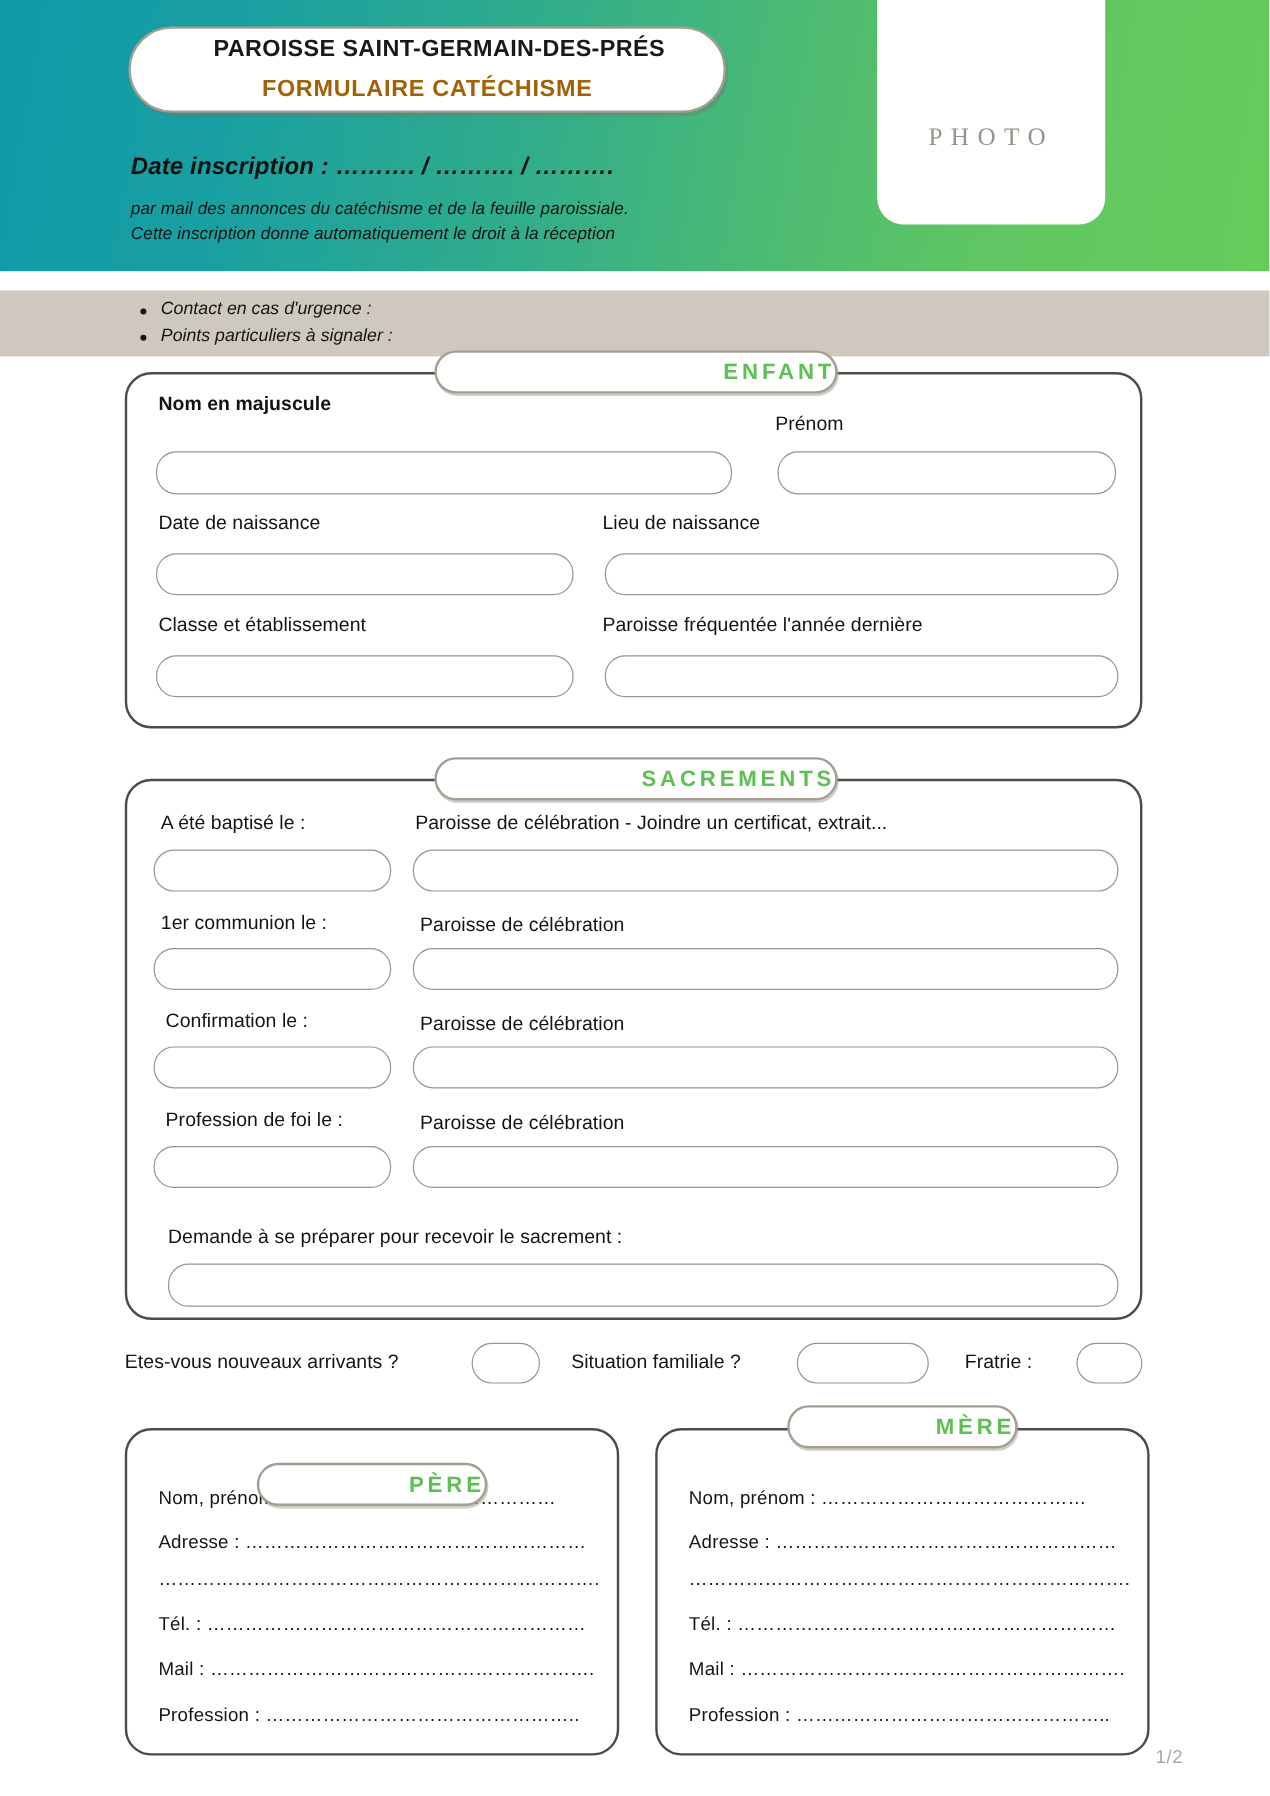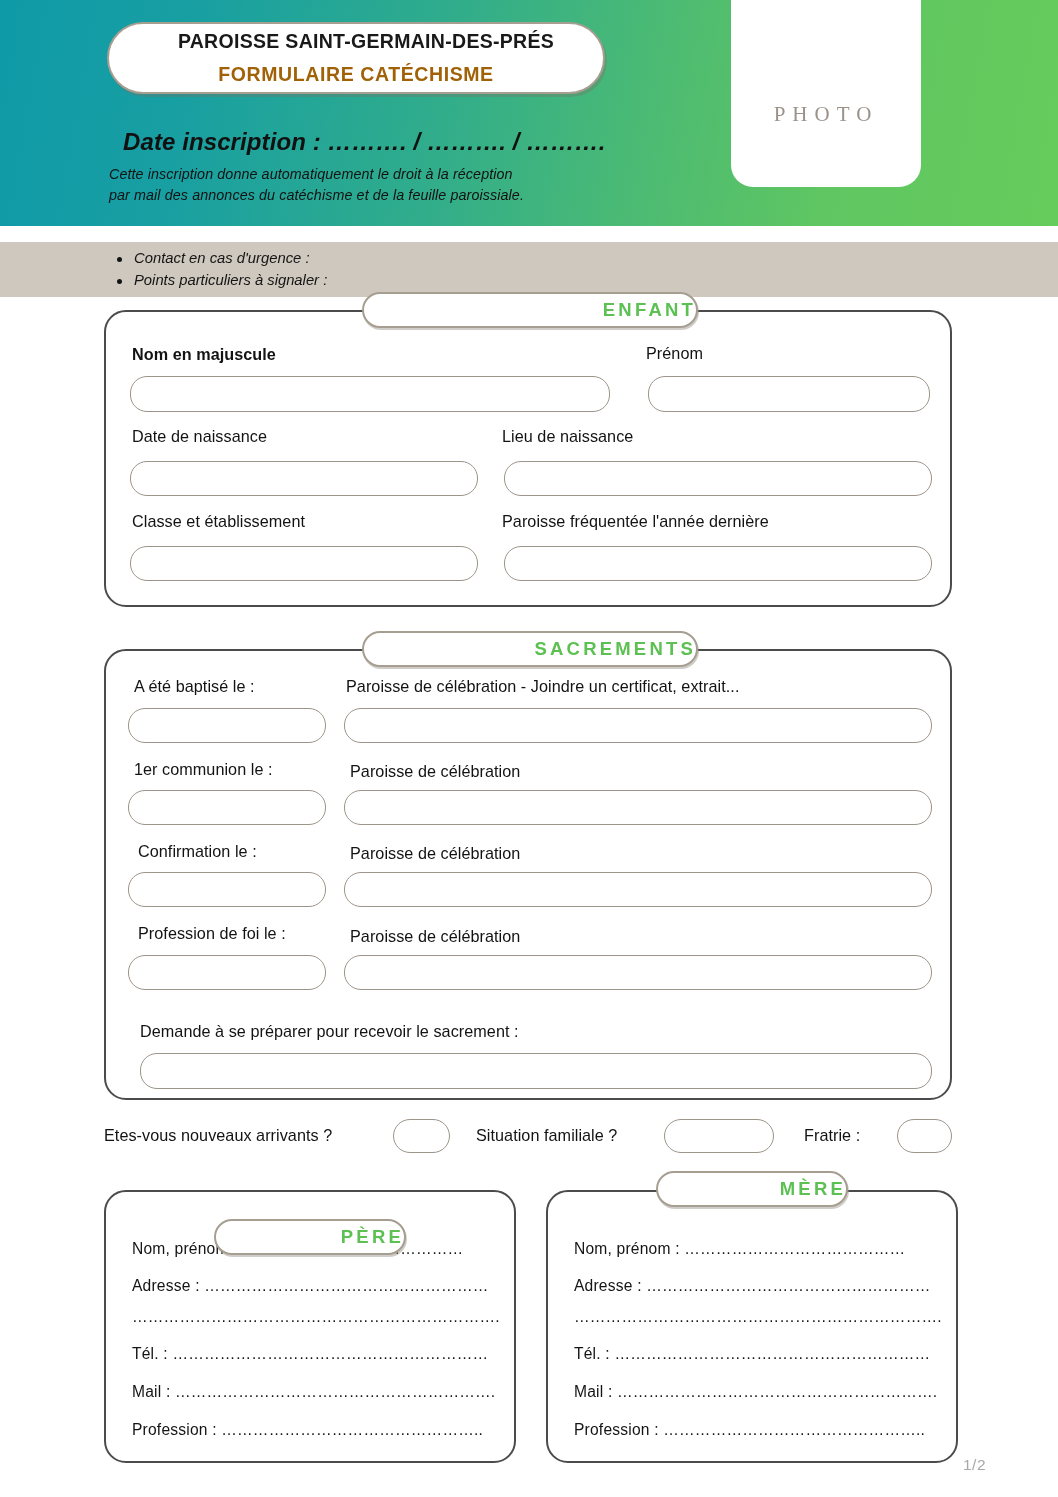--- a/index.html
+++ b/index.html
@@ -76,22 +76,22 @@
   .photo-label {
     font-family: "Liberation Serif", serif;
     font-size: 21px;
     color: #9b938a;
     letter-spacing: 7px;
     font-weight: 400;
   }
 
   .date-line {
     position: absolute;
-    top: 128px; left: 123px;
-    font-size: 24px;
+    top: 128px; left: 109px;
+    font-size: 20px;
     font-weight: 800;
     font-style: italic;
     color: #111111;
     letter-spacing: 0.1px;
     white-space: nowrap;
   }
 
   .header-note {
     position: absolute;
     top: 164px; left: 109px;
@@ -208,38 +208,38 @@
       <div class="title-line2">FORMULAIRE CATÉCHISME</div>
     </div>
 
     <div class="photo-box">
       <span class="photo-label">PHOTO</span>
     </div>
 
     <div class="date-line">Date inscription : ………. / ………. / ……….</div>
 
     <div class="header-note">
+      <div>par mail des annonces du catéchisme et de la feuille paroissiale.</div>
       <div>Cette inscription donne automatiquement le droit à la réception</div>
-      <div>par mail des annonces du catéchisme et de la feuille paroissiale.</div>
     </div>
   </div>
 
   <div class="beige-band">
     <ul class="beige-list">
       <li>Contact en cas d'urgence :</li>
       <li>Points particuliers à signaler :</li>
     </ul>
   </div>
 
   <div class="card-label" style="top:292px; left:362px; width:336px;">
     <span>ENFANT</span>
   </div>
   <div class="card" style="top:310px; left:104px; width:848px; height:297px;">
 
-    <div class="fl bold" style="top:33px; left:26px;">Nom en majuscule</div>
+    <div class="fl bold" style="top:16px; left:26px;">Nom en majuscule</div>
     <div class="fi" style="top:64px; left:24px; width:480px; height:36px;"></div>
 
     <div class="fl" style="top:32px; left:540px;">Prénom</div>
     <div class="fi" style="top:64px; left:542px; width:282px; height:36px;"></div>
 
     <div class="fl" style="top:115px; left:26px;">Date de naissance</div>
     <div class="fi" style="top:149px; left:24px; width:348px; height:35px;"></div>
 
     <div class="fl" style="top:115px; left:396px;">Lieu de naissance</div>
     <div class="fi" style="top:149px; left:398px; width:428px; height:35px;"></div>

